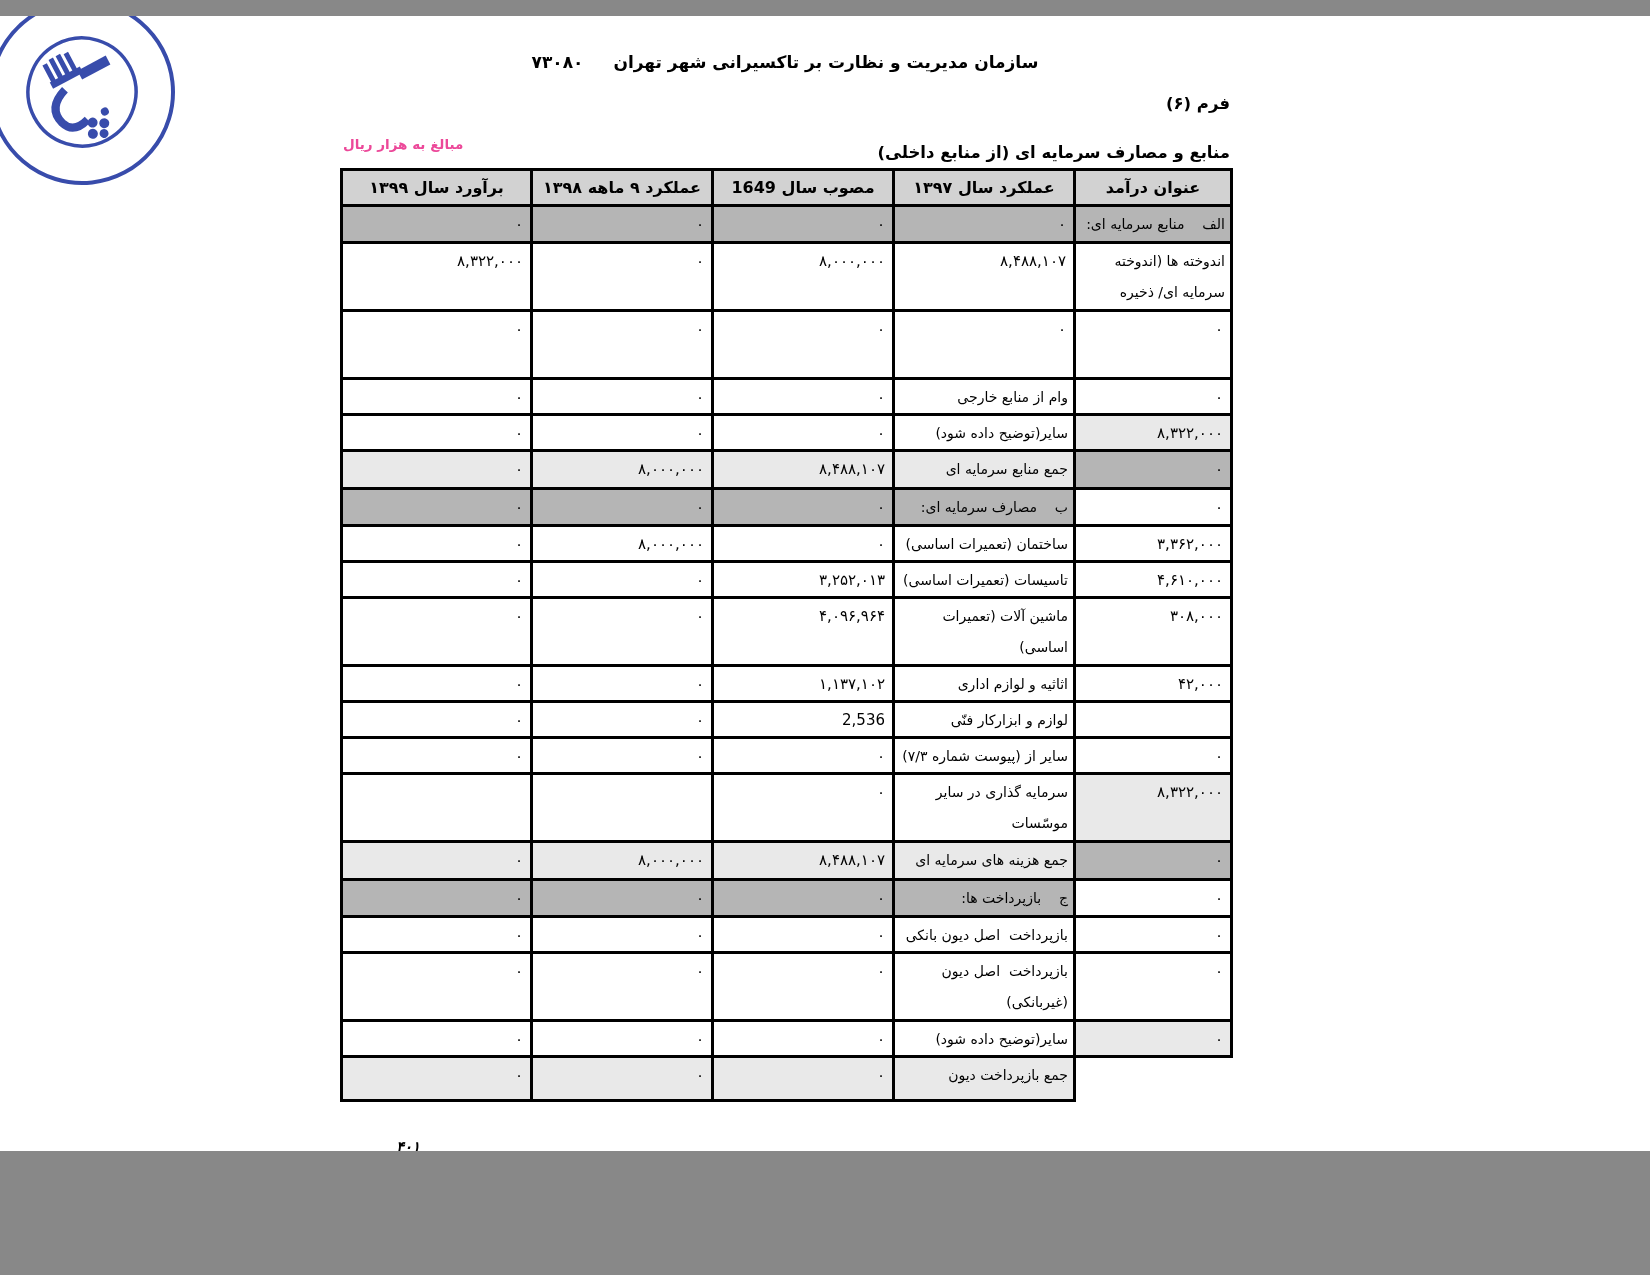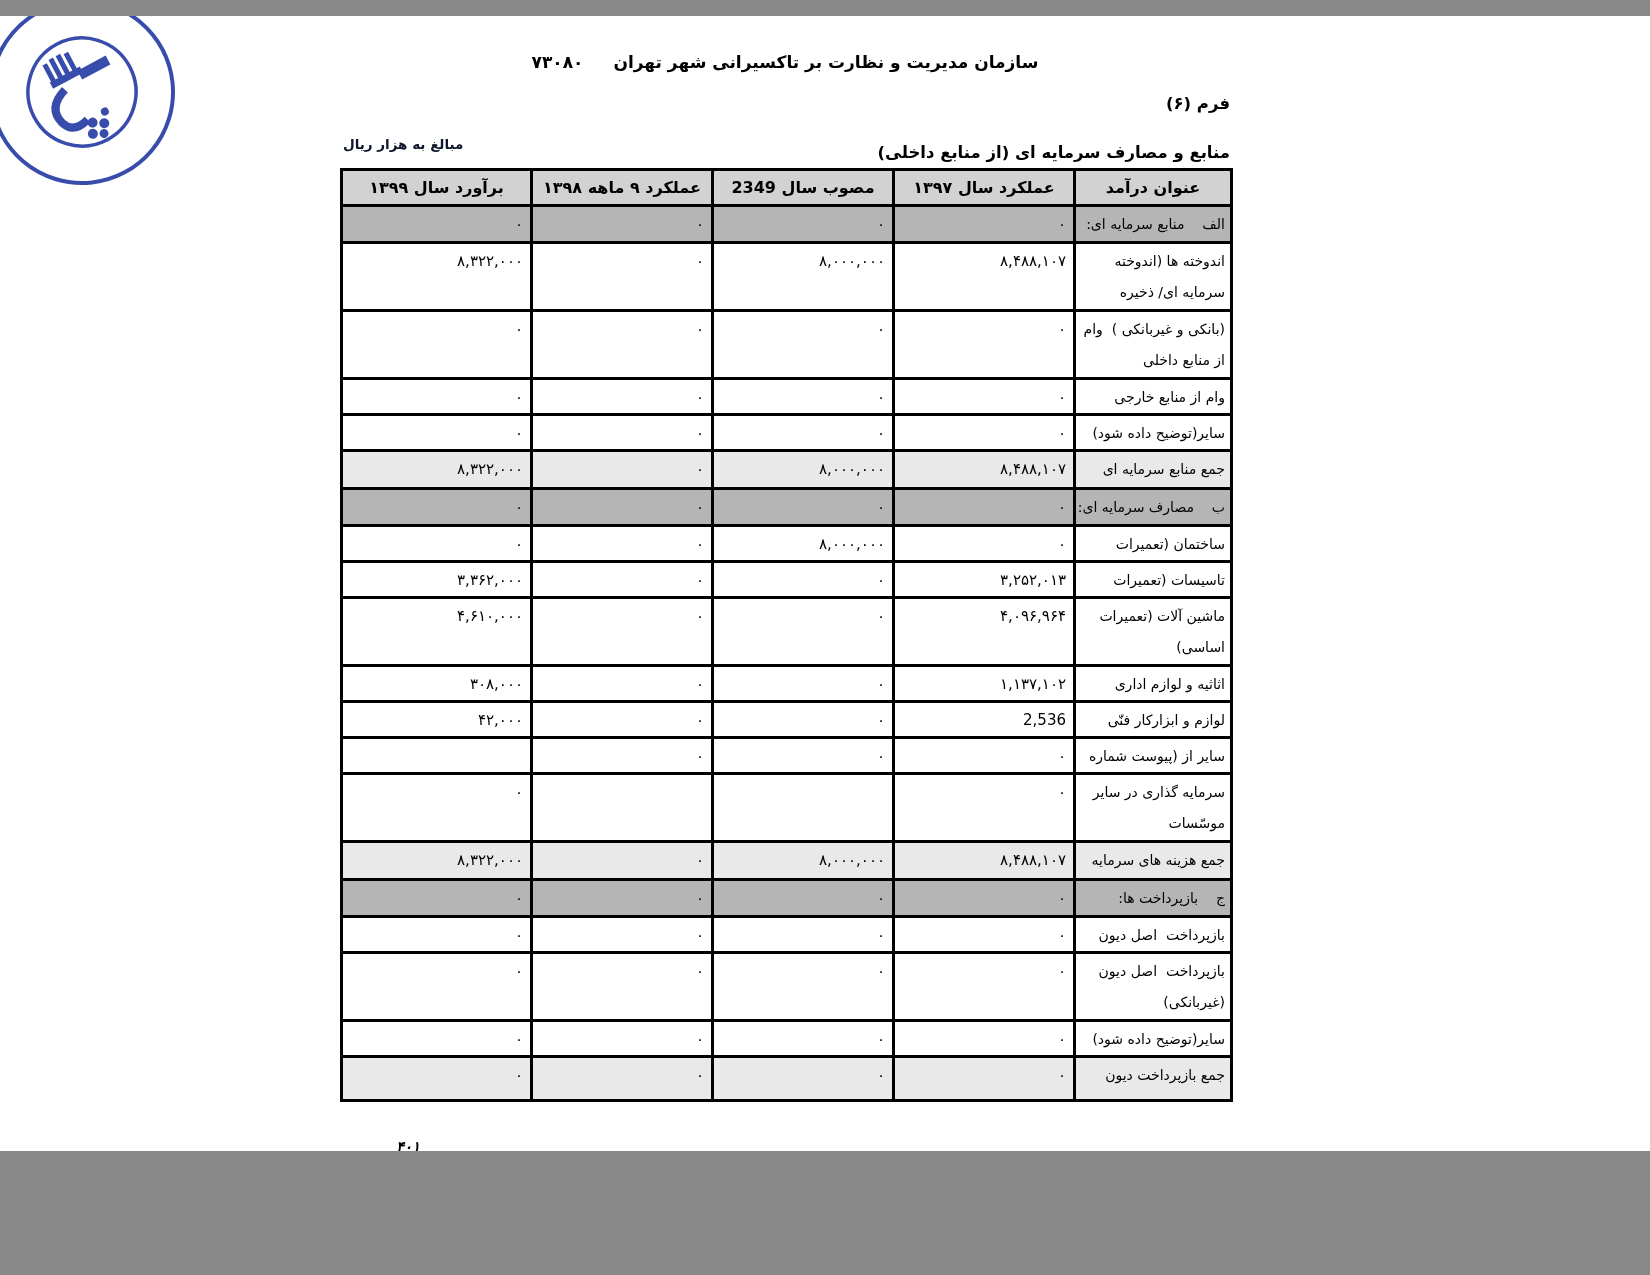--- a/index.html
+++ b/index.html
@@ -7,21 +7,21 @@
   body{font-family:"DejaVu Sans",sans-serif;}
   .page{position:relative;width:1650px;height:1135px;background:#ffffff;overflow:hidden;margin:16px auto;}
 
   
   .title-band{position:absolute;left:340px;top:36px;width:890px;display:flex;justify-content:center;gap:30px;
               font-weight:bold;font-size:17px;color:#000;}
   .title-band .rtl{direction:rtl;unicode-bidi:isolate;}
   .subtitle-band{position:absolute;left:340px;top:78px;width:890px;display:flex;justify-content:center;gap:30px;
               font-weight:bold;font-size:16.5px;color:#000;flex-direction:column;}
   .subtitle-band .rtl{direction:rtl;unicode-bidi:isolate;}
-  .unit-note{position:absolute;left:343px;top:120px;font-size:13.5px;font-weight:bold;direction:rtl;color:#0f172a;}
+  .unit-note{position:absolute;left:343px;top:120px;font-size:13.5px;font-weight:bold;direction:rtl;color:#ec4899;}
   .page-num{position:absolute;left:396px;top:1122px;font-size:15px;font-weight:bold;color:#000;font-style:italic;}
 
   
   .stamp{position:absolute;left:-18px;top:-24px;width:200px;height:200px;color:#2a3fa5;
          transform:rotate(-28deg);opacity:.93;pointer-events:none;}
   .stamp svg{width:100%;height:100%;}
 
   
   .tbl{position:absolute;left:340px;top:152px;display:grid;
        grid-template-columns:190px 181px 181px 181px 157px;
@@ -72,38 +72,37 @@
   <div class="subtitle-band">
     <span class="rtl">فرم (۶)</span>
     <span class="rtl">منابع و مصارف سرمایه ای (از منابع داخلی)</span>
   </div>
 
   <div class="unit-note">مبالغ به هزار ریال</div>
 
   <div class="tbl" style="grid-template-rows: 36px 37px 68px 68px 36px 36px 38px 37px 36px 36px 68px 36px 36px 36px 68px 38px 37px 36px 68px 36px 44px;">
       <div class="c hdr">برآورد سال ۱۳۹۹</div>
       <div class="c hdr">عملکرد ۹ ماهه ۱۳۹۸</div>
-      <div class="c hdr">مصوب سال 2349</div>
+      <div class="c hdr">مصوب سال 1649</div>
       <div class="c hdr">عملکرد سال ۱۳۹۷</div>
       <div class="c hdr">عنوان درآمد</div>
       <div class="c num sec">۰</div>
       <div class="c num sec">۰</div>
       <div class="c num sec">۰</div>
       <div class="c num sec">۰</div>
       <div class="c lbl sec">الف    منابع سرمایه ای:</div>
       <div class="c num ">۸,۳۲۲,۰۰۰</div>
       <div class="c num ">۰</div>
       <div class="c num ">۸,۰۰۰,۰۰۰</div>
       <div class="c num ">۸,۴۸۸,۱۰۷</div>
       <div class="c lbl ">اندوخته ها (اندوخته سرمایه ای/ ذخیره استهلاک سال</div>
       <div class="c num ">۰</div>
       <div class="c num ">۰</div>
       <div class="c num ">۰</div>
       <div class="c num ">۰</div>
-      <div class="c lbl ">(بانکی و غیربانکی )  وام از منابع داخلی</div>
       <div class="c num ">۰</div>
       <div class="c num ">۰</div>
       <div class="c num ">۰</div>
       <div class="c num ">۰</div>
       <div class="c lbl ">وام از منابع خارجی</div>
       <div class="c num ">۰</div>
       <div class="c num ">۰</div>
       <div class="c num ">۰</div>
       <div class="c num ">۰</div>
       <div class="c lbl ">سایر(توضیح داده شود)</div>

